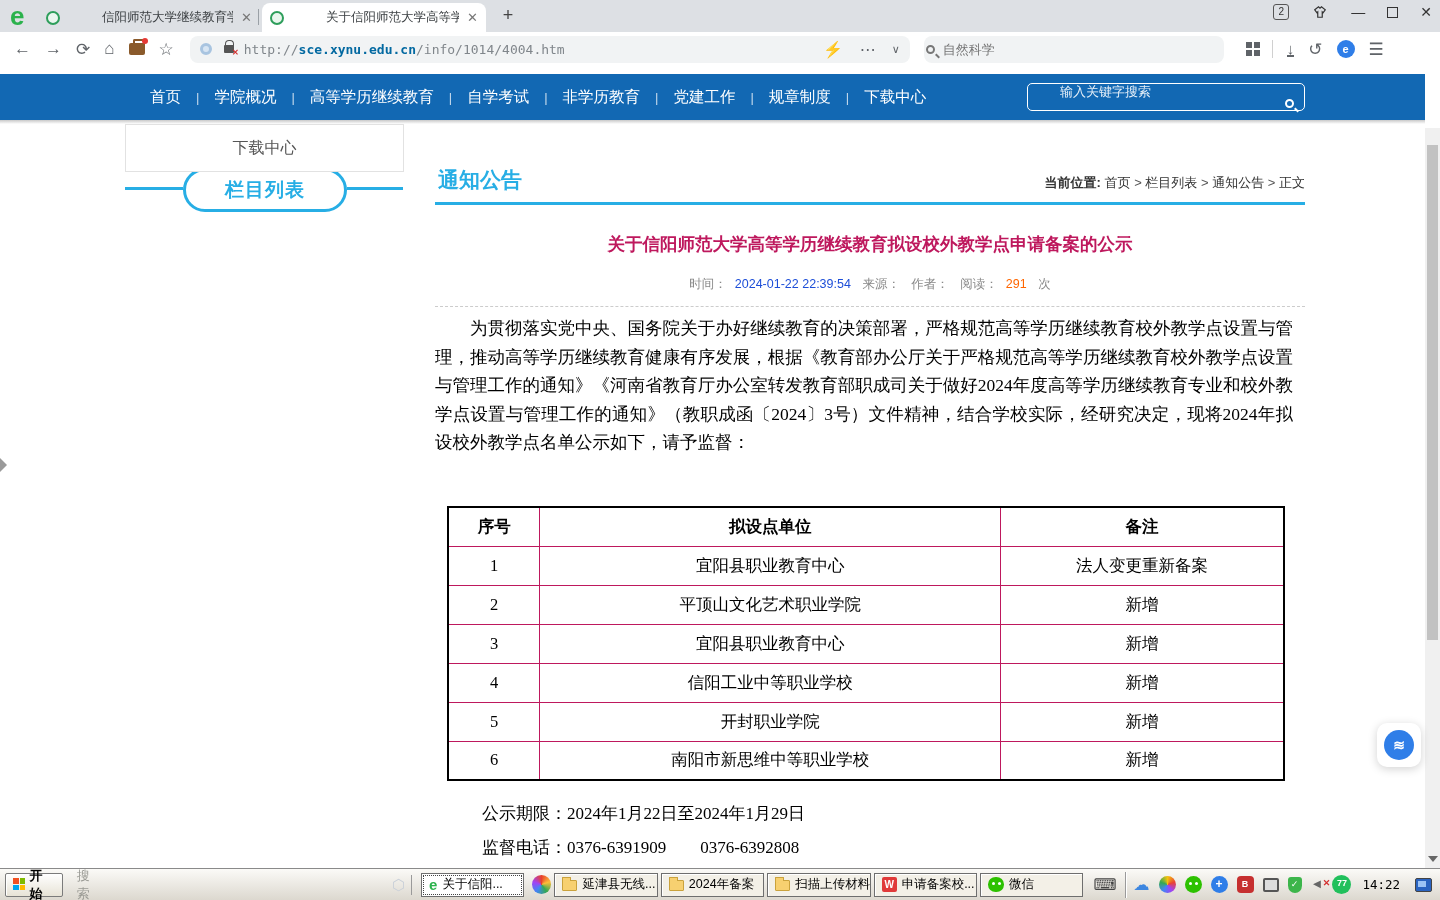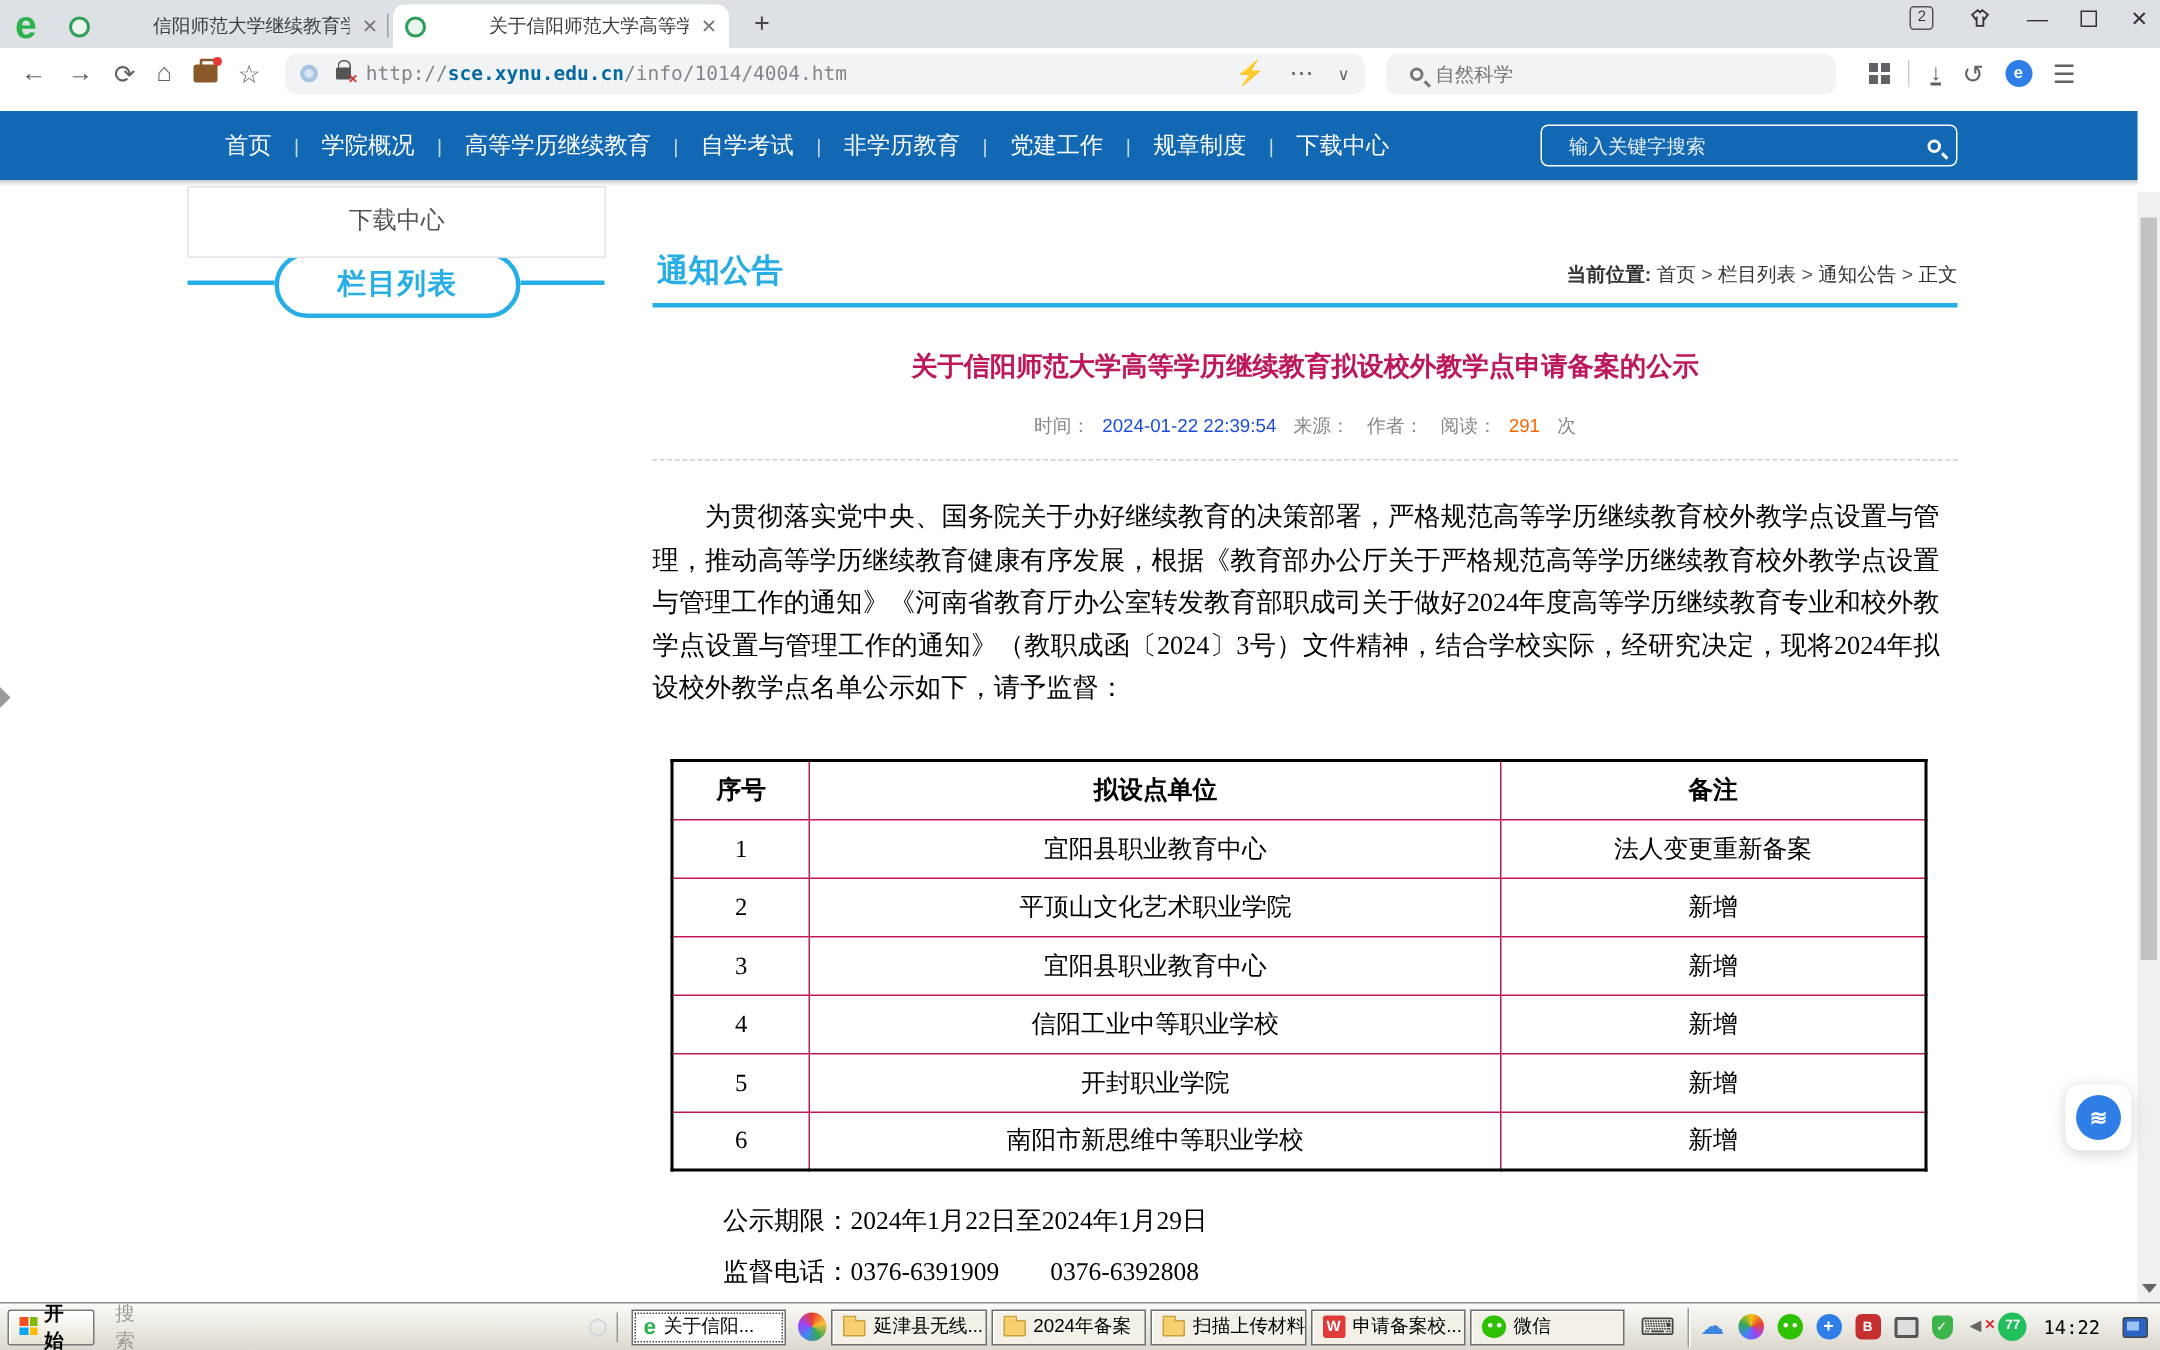--- a/index.html
+++ b/index.html
@@ -28,36 +28,36 @@
   #briefcase::before { content:""; position:absolute; left:4px; top:-4px; width:8px; height:4px; border:2px solid #8a5a2b; border-bottom:none; border-radius:2px 2px 0 0; }
   #briefcase::after { content:""; position:absolute; right:-3px; top:-5px; width:6px; height:6px; background:#e53935; border-radius:50%; }
   #addrbar { position:relative; margin-left:16px; width:720px; height:27px; background:#f1f3f4; border-radius:8px; display:flex; align-items:center; padding:0 10px; }
   #reader-dot { width:12px; height:12px; border-radius:50%; border:3px solid #a8c4e0; background:#d7e5f3; }
   #lock { position:relative; width:10px; height:8px; background:#555; border-radius:1px; margin-left:12px; }
   #lock::before { content:""; position:absolute; left:1.5px; top:-5px; width:7px; height:5px; border:1.8px solid #555; border-bottom:none; border-radius:4px 4px 0 0; }
   #lock::after { content:"✕"; position:absolute; right:-5px; bottom:-4px; color:#d32f2f; font-size:8px; font-weight:bold; }
   #url { margin-left:10px; font-family:"DejaVu Sans Mono",monospace; font-size:13px; color:#80868b; white-space:nowrap; }
   #url b { color:#0369a1; font-weight:bold; }
   #addr-right { position:absolute; right:10px; top:0; height:27px; display:flex; align-items:center; gap:16px; color:#5f6368; }
-  #searchbox { margin-left:14px; width:300px; height:27px; background:#f1f3f4; border-radius:8px; display:flex; align-items:center; padding:0 16px; }
+  #searchbox { margin-left:14px; width:300px; height:27px; background:#f1f3f4; border-radius:8px; display:flex; align-items:center; padding:0 2px; }
   .lens { position:relative; width:9px; height:9px; border:2px solid #777; border-radius:50%; flex:0 0 auto; }
   .lens::after { content:""; position:absolute; left:7px; top:8px; width:5px; height:2px; background:#777; transform:rotate(45deg); }
   #searchbox input, #sitesearch input { border:none; outline:none; background:transparent; font-size:13px; margin-left:8px; width:220px; font-family:"Liberation Sans",sans-serif; }
   #grid-ic { margin-left:22px; width:14px; height:14px; display:grid; grid-template-columns:6px 6px; grid-template-rows:6px 6px; gap:2px; }
   #grid-ic i { background:#5f6368; }
   #tool-sep { width:1px; height:18px; background:#d0d0d0; margin-left:12px; }
   .dl { position:relative; font-size:15px; color:#5f6368; border-bottom:2px solid #5f6368; line-height:13px; margin-left:14px; }
   #blue-logo { margin-left:14px; width:18px; height:18px; border-radius:50%; background:#2f7ee8; color:#fff; font-size:11px; text-align:center; line-height:18px; font-weight:bold; }
 
   
   #sitenav { position:absolute; left:0; top:74px; width:1425px; height:46px; background:#1268b3; display:flex; align-items:center; }
   #navlist { display:flex; align-items:center; margin-left:150px; }
   .nav-item { color:#fff; font-size:15.5px; white-space:nowrap; }
   .nav-item + .nav-item::before { content:"|"; color:rgba(255,255,255,.75); margin:0 15px; font-size:13px; }
-  #sitesearch { position:absolute; right:120px; top:9px; width:278px; height:28px; border:1px solid #fff; border-radius:5px; display:flex; align-items:center; padding:0 10px; }
+  #sitesearch { position:absolute; right:120px; top:9px; width:278px; height:28px; border:1px solid #fff; border-radius:5px; display:flex; align-items:center; padding:0 10px;flex-direction:column; }
   #sitesearch input { color:#fff; width:220px; }
   #sitesearch input::placeholder { color:#e8f1f9; }
   #sitesearch .lens { border-color:#fff; }
   #sitesearch .lens::after { background:#fff; }
   #nav-shadow { position:absolute; left:0; top:120px; width:1425px; height:4px; background:linear-gradient(#c9c9c9,#ffffff); }
 
   
   #content { position:absolute; left:0; top:124px; width:1425px; height:744px; background:#fff; }
 
   
@@ -72,21 +72,21 @@
   #sec-title { position:absolute; left:3px; top:42px; color:#27aee5; font-size:21px; font-weight:bold; }
   #crumbs { position:absolute; right:0; top:50px; font-size:13px; color:#333; }
   .crumb + .crumb::before { content:" > "; color:#555; }
   #cyan-line { position:absolute; left:0; top:78px; width:870px; height:3px; background:#27aee5; }
   #art-title { position:absolute; left:0; top:108px; width:870px; text-align:center; font-size:17.5px; font-weight:bold; color:#be185d; }
   #meta { position:absolute; left:0; top:152px; width:870px; text-align:center; font-size:12.5px; color:#888; }
   #meta .g { color:#1d4ed8; }
   #meta .o { color:#ff6600; }
   #meta span { margin:0 4px; }
   #dashed { position:absolute; left:0; top:182px; width:870px; border-top:1px dashed #ccc; }
-  #body-text { position:absolute; left:0; top:206px; width:858px; font-family:"Liberation Serif","DejaVu Serif",serif; font-size:17.5px; line-height:28.5px; color:#000; text-align:justify; text-indent:2em; }
+  #body-text { position:absolute; left:0; top:190px; width:858px; font-family:"Liberation Serif","DejaVu Serif",serif; font-size:17.5px; line-height:28.5px; color:#000; text-align:justify; text-indent:2em; }
   #dtable { position:absolute; left:12px; top:382px; width:838px; border-collapse:collapse; font-family:"Liberation Serif","DejaVu Serif",serif; font-size:16.5px; color:#000; }
   #dtable th, #dtable td { border:1px solid #be185d; text-align:center; height:39px; font-weight:normal; }
   #dtable th { font-weight:bold; }
   #dtable .c0 { width:92px; } #dtable .c1 { width:462px; } #dtable .c2 { width:284px; }
   #dtable { border:2px solid #000; }
   .foot-line { position:absolute; left:47px; font-family:"Liberation Serif","DejaVu Serif",serif; font-size:17px; color:#000; }
   #notice { top:678px; } #phone { top:712px;font-family:Liberation Serif, serif; }
 
   
   #edge-handle { position:absolute; left:0; top:458px; width:0; height:0; border-top:7px solid transparent; border-bottom:7px solid transparent; border-left:7px solid #9a9a9a; }

